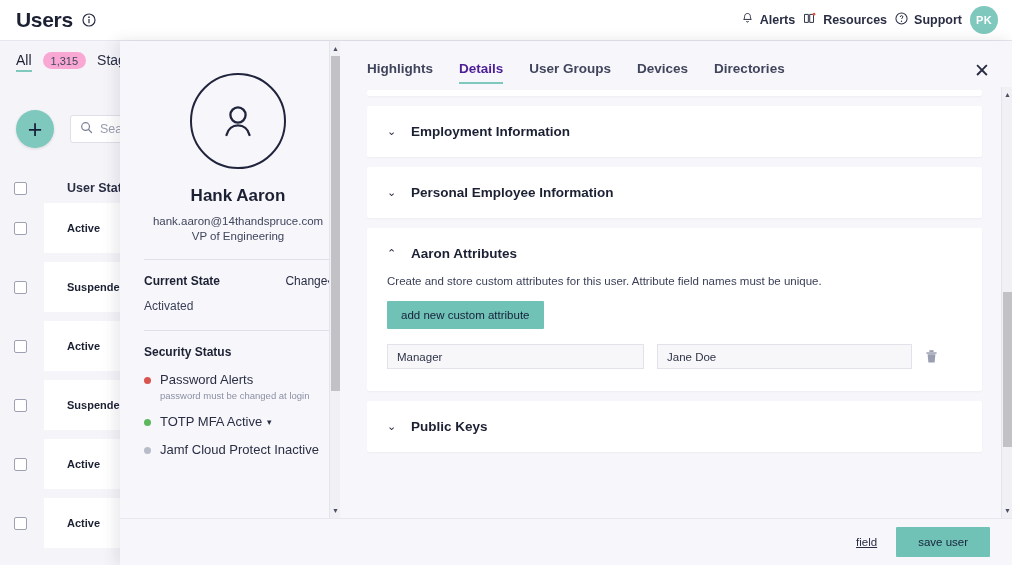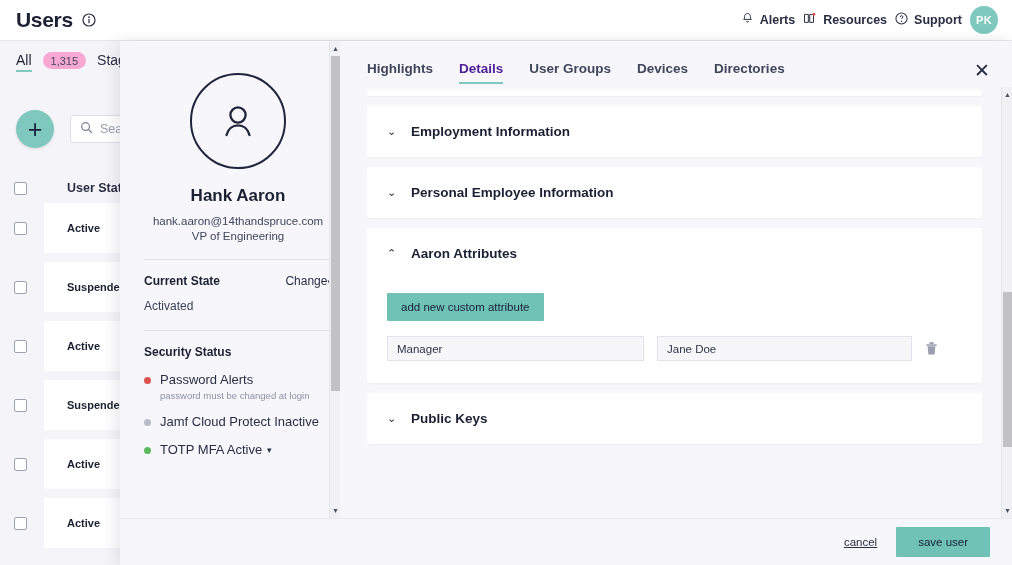--- a/index.html
+++ b/index.html
@@ -362,31 +362,31 @@
 
           <div class="status-item">
             <span class="dot" style="background:#d9534f"></span>
             <div>
               <div class="st-label">Password Alerts</div>
               <div class="st-sub">password must be changed at login</div>
             </div>
           </div>
 
           <div class="status-item">
-            <span class="dot" style="background:#b8bcc9"></span>
-            <div>
-              <div class="st-label">Jamf Cloud Protect Inactive</div>
-            </div>
-          </div>
-
-          <div class="status-item">
             <span class="dot" style="background:#5cb85c"></span>
             <div style="display:flex;align-items:center;gap:5px">
               <span class="st-label">TOTP MFA Active</span>
               <span class="caret-sm">▾</span>
+            </div>
+          </div>
+
+          <div class="status-item">
+            <span class="dot" style="background:#b8bcc9"></span>
+            <div>
+              <div class="st-label">Jamf Cloud Protect Inactive</div>
             </div>
           </div>
 
           <div class="vscroll" style="top:0;bottom:0;right:0">
             <div class="varrow" style="top:2px">▲</div>
             <div class="vthumb" style="top:15px;height:335px"></div>
             <div class="varrow" style="bottom:2px">▼</div>
           </div>
         </div>
 
@@ -417,20 +417,21 @@
                 <span class="card-title">Personal Employee Information</span>
               </div>
             </div>
 
             <div class="card">
               <div class="card-head">
                 <span class="chev">⌃</span>
                 <span class="card-title">Aaron Attributes</span>
               </div>
               <div class="card-body">
+                <div class="card-desc">Create and store custom attributes for this user. Attribute field names must be unique.</div>
                 <button class="teal-btn">add new custom attribute</button>
                 <div class="attr-row">
                   <input class="attr-key" value="Manager" style="">
                   <input class="attr-val" value="Jane Doe" style="">
                   <span class="trash">
                     <svg width="13" height="15" viewBox="0 0 13 15">
                       <rect x="1.4" y="3.3" width="10.2" height="1.5" fill="#9a9eb0"></rect>
                       <rect x="4.4" y="1.2" width="4.2" height="1.8" fill="#9a9eb0"></rect>
                       <path d="M2.6 5.2h7.8l-.8 8.4H3.4z" fill="#9a9eb0"></path>
                     </svg>
@@ -449,18 +450,18 @@
 
           <div class="vscroll" style="top:46px;bottom:0;right:0">
             <div class="varrow" style="top:2px">▲</div>
             <div class="vthumb" style="top:205px;height:155px"></div>
             <div class="varrow" style="bottom:2px">▼</div>
           </div>
         </div>
       </div>
 
       <div class="modal-footer">
-        <span class="cancel-link">cancel</span>
+        <span class="cancel-link">field</span>
         <button class="save-btn">save user</button>
       </div>
     </div>
   </div>
 </div>
 
 </body></html>

